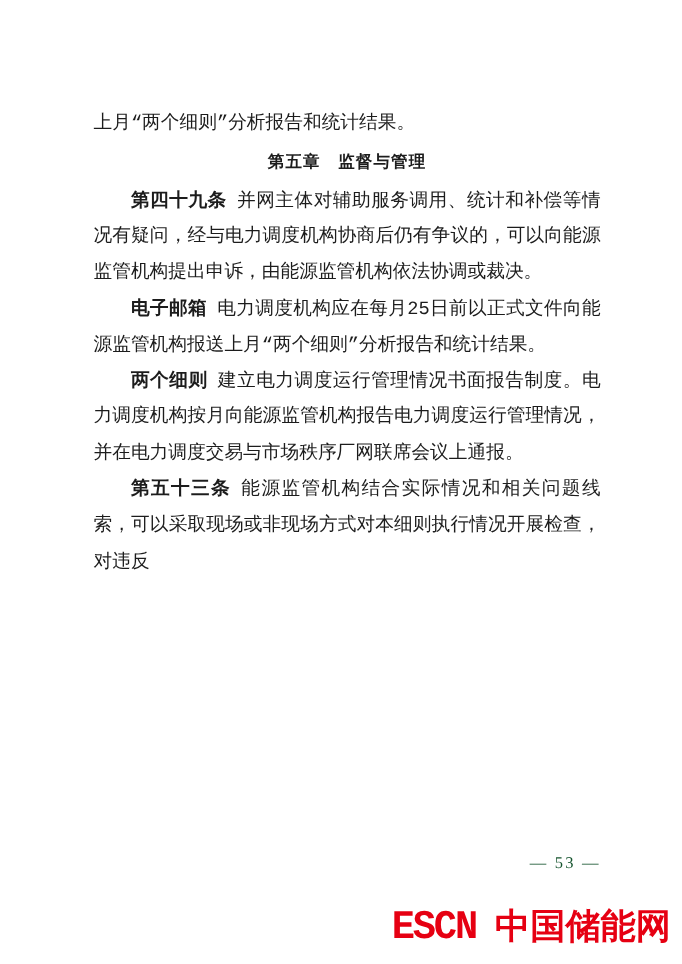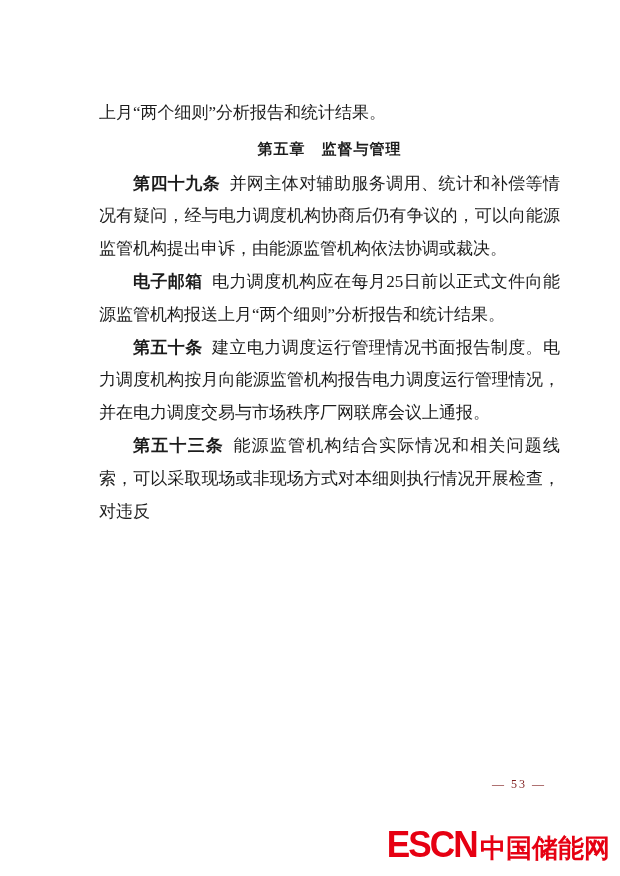--- a/index.html
+++ b/index.html
@@ -6,92 +6,93 @@
   html, body { width: 620px; height: 876px; }
   body {
     background: #ffffff;
     color: #1c1c1c;
     font-family: "Liberation Serif", "DejaVu Serif", serif;
     position: relative;
     overflow: hidden;
   }
   .content {
     position: absolute;
-    left: 99px;
+    left: 85px;
     top: 97px;
     width: 461px;
     font-size: 17px;
     line-height: 32.8px;
     text-align: justify;
     text-justify: inter-ideograph;
+    font-family: Liberation Mono, monospace;
   }
   .cont-line { text-indent: 0; }
   .chapter {
     font-size: 15px;
     font-weight: bold;
     text-align: center;
     letter-spacing: 1px;
     margin: 3px 0 2px 0;
   }
   .art { text-indent: 2em; }
   .lead { font-weight: bold; margin-right: 0.55em; }
   .pageno {
     position: absolute;
     top: 777px;
     right: 74px;
-    font-size: 12px;
+    font-size: 15px;
     letter-spacing: 2px;
-    color: #7f1d1d;
+    color: #14532d;
     white-space: nowrap;
   }
   .logo {
     position: absolute;
     top: 826px;
     right: 10px;
     display: flex;
     align-items: baseline;
-    gap: 3px;
-    font-family: Liberation Sans, sans-serif;
+    gap: 17px;
+    font-family: Liberation Mono, monospace;
     white-space: nowrap;
     text-align: right;
   }
   .logo-latin {
     display: inline-block;
     font-weight: 900;
     font-size: 37px;
     letter-spacing: -2px;
     line-height: 1;
     transform: scaleX(0.95);
     transform-origin: right bottom;
   }
   .logo-cn {
     display: inline-block;
     font-weight: bold;
-    font-size: 26px;
+    font-size: 32px;
     line-height: 1;
   }
 </style>
 </head>
 <body>
 
 <div class="page">
 
   <main class="content">
 
     <p class="cont-line">上月“两个细则”分析报告和统计结果。</p>
 
     <h2 class="chapter">第五章　监督与管理</h2>
 
 
     <p class="art"><span class="lead">第四十九条</span><span>并网主体对辅助服务调用、统计和补偿等情况有疑问，经与电力调度机构协商后仍有争议的，可以向能源监管机构提出申诉，由能源监管机构依法协调或裁决。</span></p>
 
     <p class="art"><span class="lead">电子邮箱</span><span>电力调度机构应在每月25日前以正式文件向能源监管机构报送上月“两个细则”分析报告和统计结果。</span></p>
 
 
-    <p class="art"><span class="lead">第五十条</span><span>建立电力调度运行管理情况书面报告制度。电力调度机构按月向能源监管机构报告电力调度运行管理情况，并在电力调度交易与市场秩序厂网联席会议上通报。</span></p>
+    <p class="art"><span class="lead">两个细则</span><span>建立电力调度运行管理情况书面报告制度。电力调度机构按月向能源监管机构报告电力调度运行管理情况，并在电力调度交易与市场秩序厂网联席会议上通报。</span></p>
 
     <p class="art"><span class="lead">第五十三条</span><span>能源监管机构结合实际情况和相关问题线索，可以采取现场或非现场方式对本细则执行情况开展检查，对违反</span></p>
 
   </main>
 
   <div class="pageno">— 53 —</div>
 
   <div class="logo" style="color: rgb(230, 0, 18);">
     <span class="logo-latin">ESCN</span>
     <span class="logo-cn">中国储能网</span>

